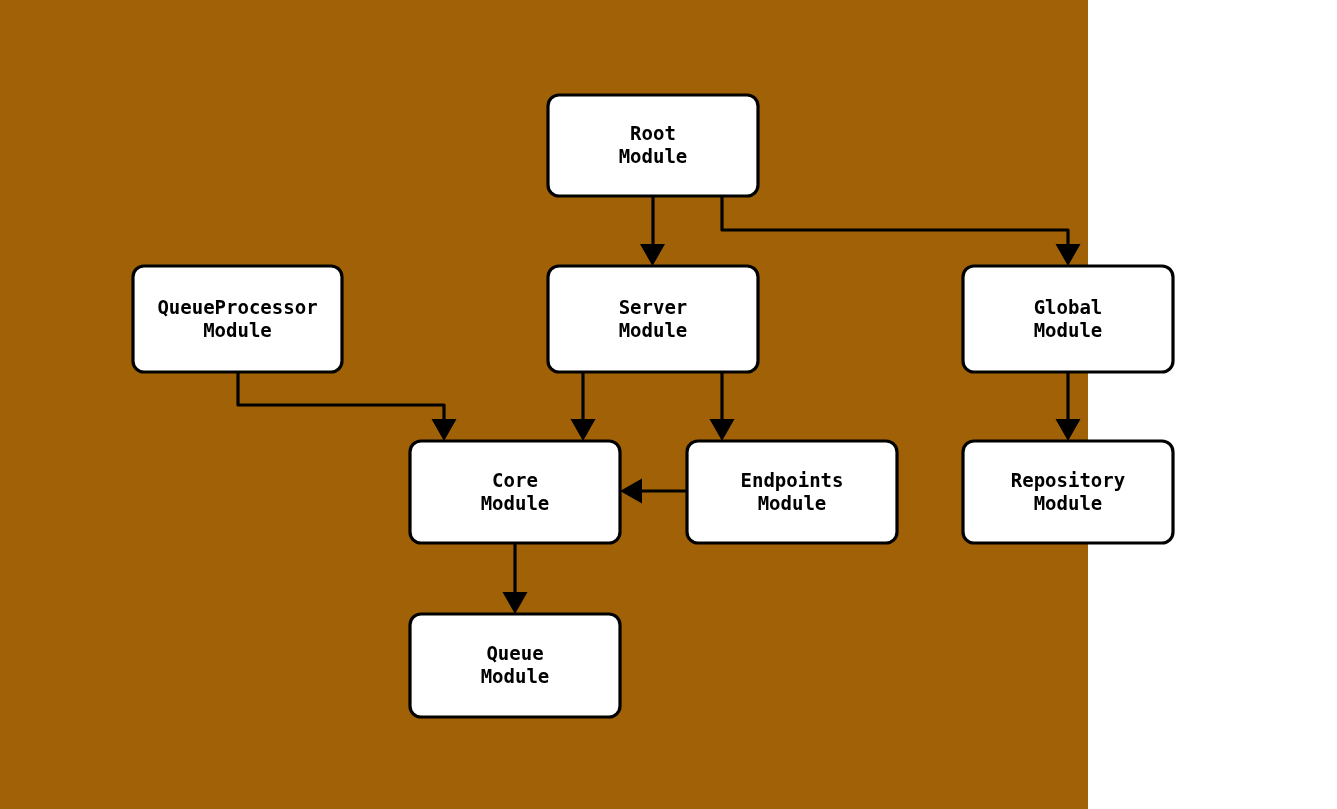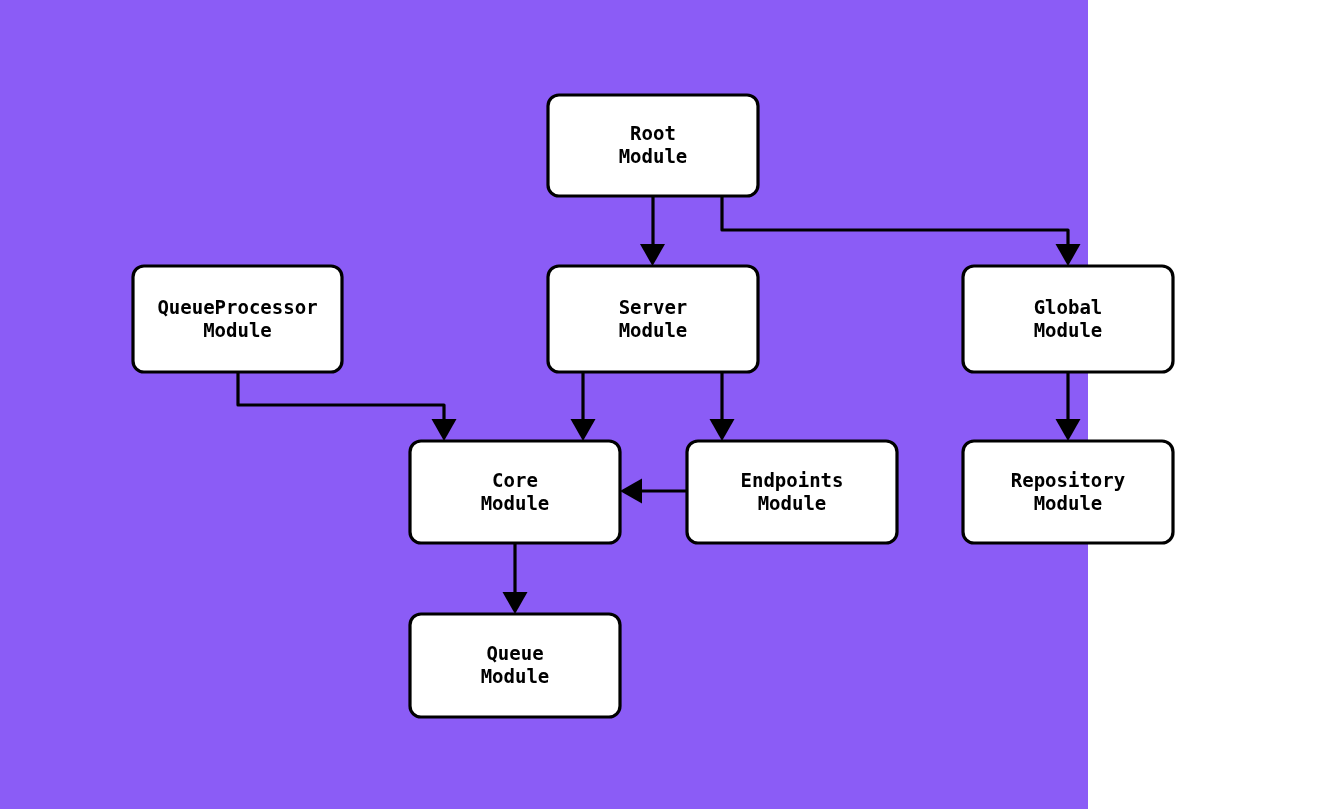--- a/index.html
+++ b/index.html
@@ -11,21 +11,21 @@
   body {
     width: 1337px;
     height: 809px;
     overflow: hidden;
     font-family: "DejaVu Sans Mono", "Liberation Mono", monospace;
   }
   #diagram-canvas {
     position: relative;
     width: 1088px;
     height: 809px;
-    background: #8b5cf6;
+    background: #a16207;
   }
   svg.diagram-svg {
     position: absolute;
     top: 0;
     left: 0;
     width: 1337px;
     height: 809px;
     display: block;
   }
   .node-rect {

